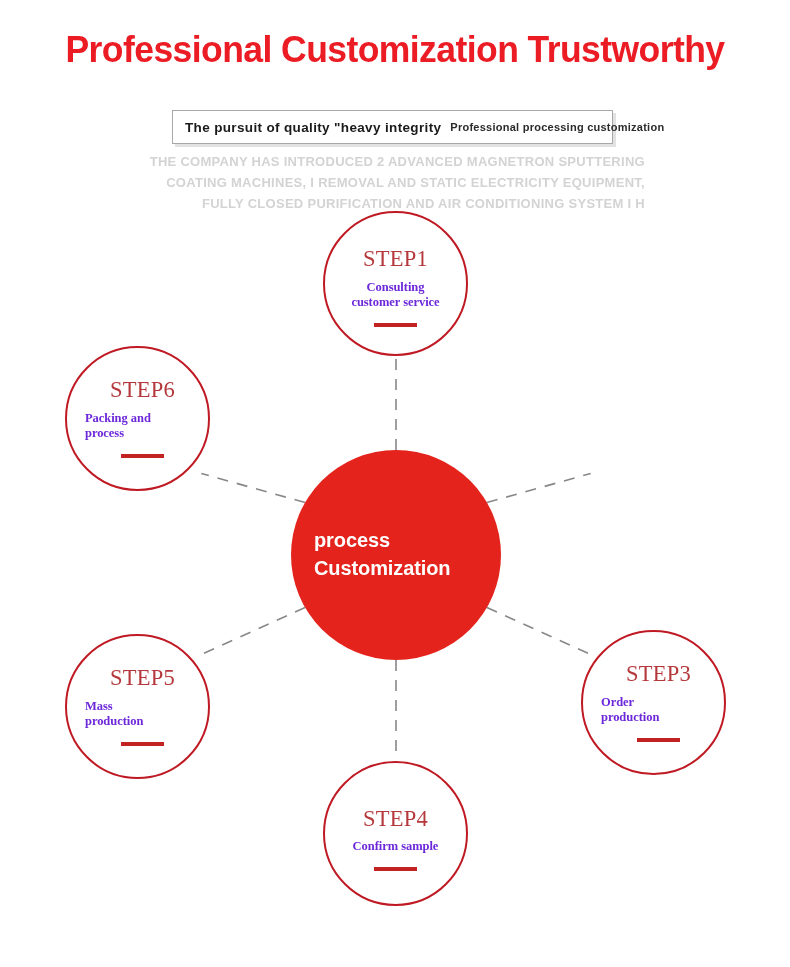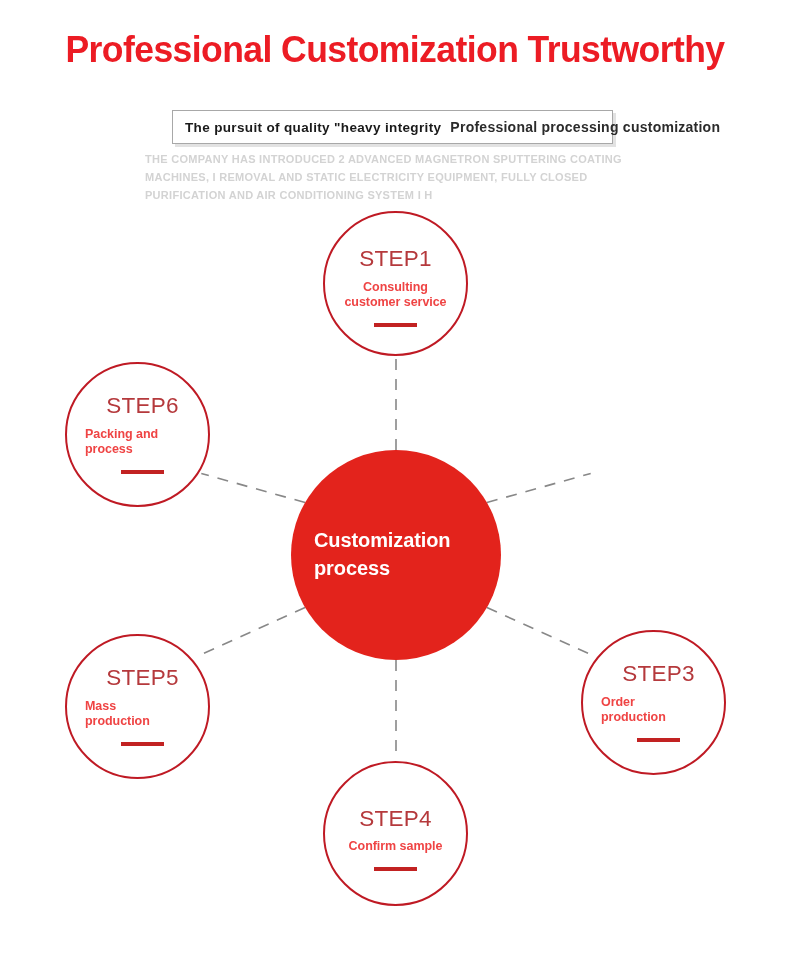--- a/index.html
+++ b/index.html
@@ -49,35 +49,35 @@
     padding: 0 12px;
   }
   .tagline-main {
     font-size: 13.5px;
     font-weight: bold;
     color: #1a1a1a;
     letter-spacing: 0.35px;
     white-space: nowrap;
   }
   .tagline-sub {
-    font-size: 14px;
+    font-size: 11px;
     font-weight: bold;
     color: #2b2b2b;
     letter-spacing: 0.25px;
     white-space: nowrap;
     margin-left: 9px;
   }
 
   .intro-text {
     position: absolute;
     left: 145px;
     top: 151px;
     width: 500px;
-    text-align: left;
-    font-size: 11px;
+    text-align: right;
+    font-size: 13px;
     font-weight: bold;
     letter-spacing: 0.28px;
     line-height: 1.62;
     color: #d3d3d3;
     text-transform: uppercase;
   }
 
   
   .diagram {
     position: absolute;
@@ -128,50 +128,51 @@
   .node-inner {
     position: absolute;
     left: 0;
     top: 0;
     width: 100%;
     height: 100%;
     display: flex;
     flex-direction: column;
     align-items: center;
     justify-content: center;
+    font-family: Liberation Serif, serif;
   }
   .node-step {
     font-size: 22.5px;
     font-weight: normal;
     color: #b5393c;
     letter-spacing: 0.2px;
     line-height: 1;
     margin-bottom: 9px;
   }
   .node-label {
     font-size: 12.5px;
     font-weight: bold;
-    color: #ef4444;
+    color: #6d28d9;
     line-height: 1.25;
     letter-spacing: -0.05px;
   }
   .node-bar {
     width: 43px;
     height: 4px;
     background: #c22222;
     margin-top: 12px;
   }
 
   
   .node-1 { left: 323px; top: 211px; }
   .node-2 { left: 581px; top: 365px; }
   .node-3 { left: 581px; top: 630px; }
   .node-4 { left: 323px; top: 761px; }
   .node-5 { left:  65px; top: 634px; }
-  .node-6 { left:  65px; top: 362px; }
+  .node-6 { left:  65px; top: 346px; }
 
   
   .al-center .node-label { text-align: center; }
   .al-left   .node-inner { align-items: flex-start; padding-left: 18px; box-sizing: border-box; }
   .al-left   .node-step  { align-self: center; margin-left: -8px; }
   .al-left   .node-bar   { align-self: center; margin-left: -8px; }
   .al-left   .node-label { text-align: center; }
 
   .n1 .node-inner { padding-top: 4px; }
   .n4 .node-inner { padding-top: 6px; }
@@ -201,22 +202,22 @@
 
       <line x1="396" y1="660" x2="396" y2="754"></line>
 
       <line x1="305.1" y1="607.5" x2="201.3" y2="654.5"></line>
 
       <line x1="305.1" y1="502.5" x2="201.3" y2="473.5"></line>
     </g>
   </svg>
 
   <div class="hub">
+    <div class="hub-line">process</div>
     <div class="hub-line">Customization</div>
-    <div class="hub-line">process</div>
   </div>
 
   <div class="node node-1 al-center n1">
     <div class="node-inner">
       <div class="node-step">STEP1</div>
       <div class="node-label">Consulting</div>
       <div class="node-label">customer service</div>
       <div class="node-bar"></div>
     </div>
   </div>

